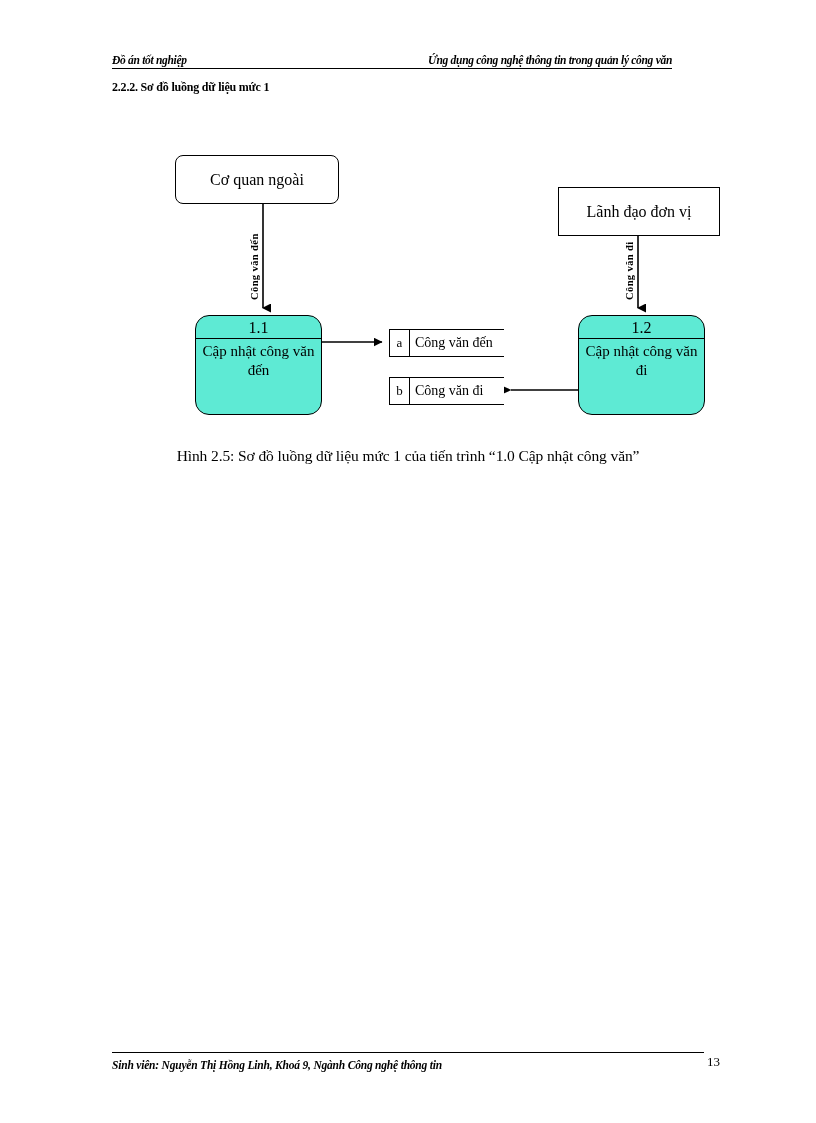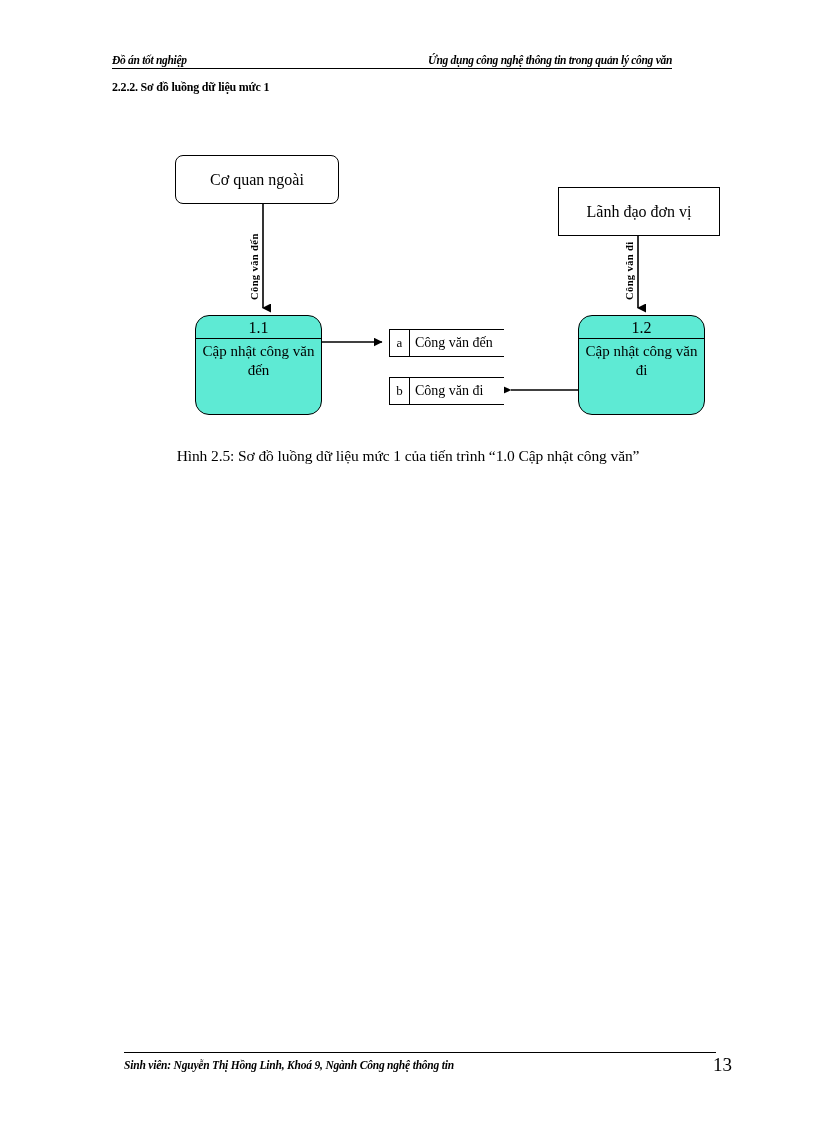--- a/index.html
+++ b/index.html
@@ -170,21 +170,21 @@
     text-align: center;
     font-size: 15.5px;
     font-family: "Liberation Serif", "DejaVu Serif", serif;
     letter-spacing: -0.1px;
     white-space: nowrap;
   }
 
   
   .footer {
     position: absolute;
-    left: 124px;
+    left: 112px;
     top: 1052px;
     width: 592px;
     border-top: 1.2px solid #000;
     height: 34px;
     text-align: right;
   }
   .footer-text {
     position: absolute;
     left: 0;
     top: 6px;
@@ -192,21 +192,21 @@
     font-style: italic;
     font-weight: bold;
     font-size: 11.5px;
     letter-spacing: -0.2px;
     white-space: nowrap;
   }
   .footer-page {
     position: absolute;
     right: -16px;
     top: 1px;
-    font-size: 19px;
+    font-size: 13px;
     font-family: "Liberation Serif", "DejaVu Serif", serif;
   }
 </style>
 </head>
 <body>
 
 <div class="page">
 
   <div class="header">
     <div class="header-left">Đồ án tốt nghiệp</div>

